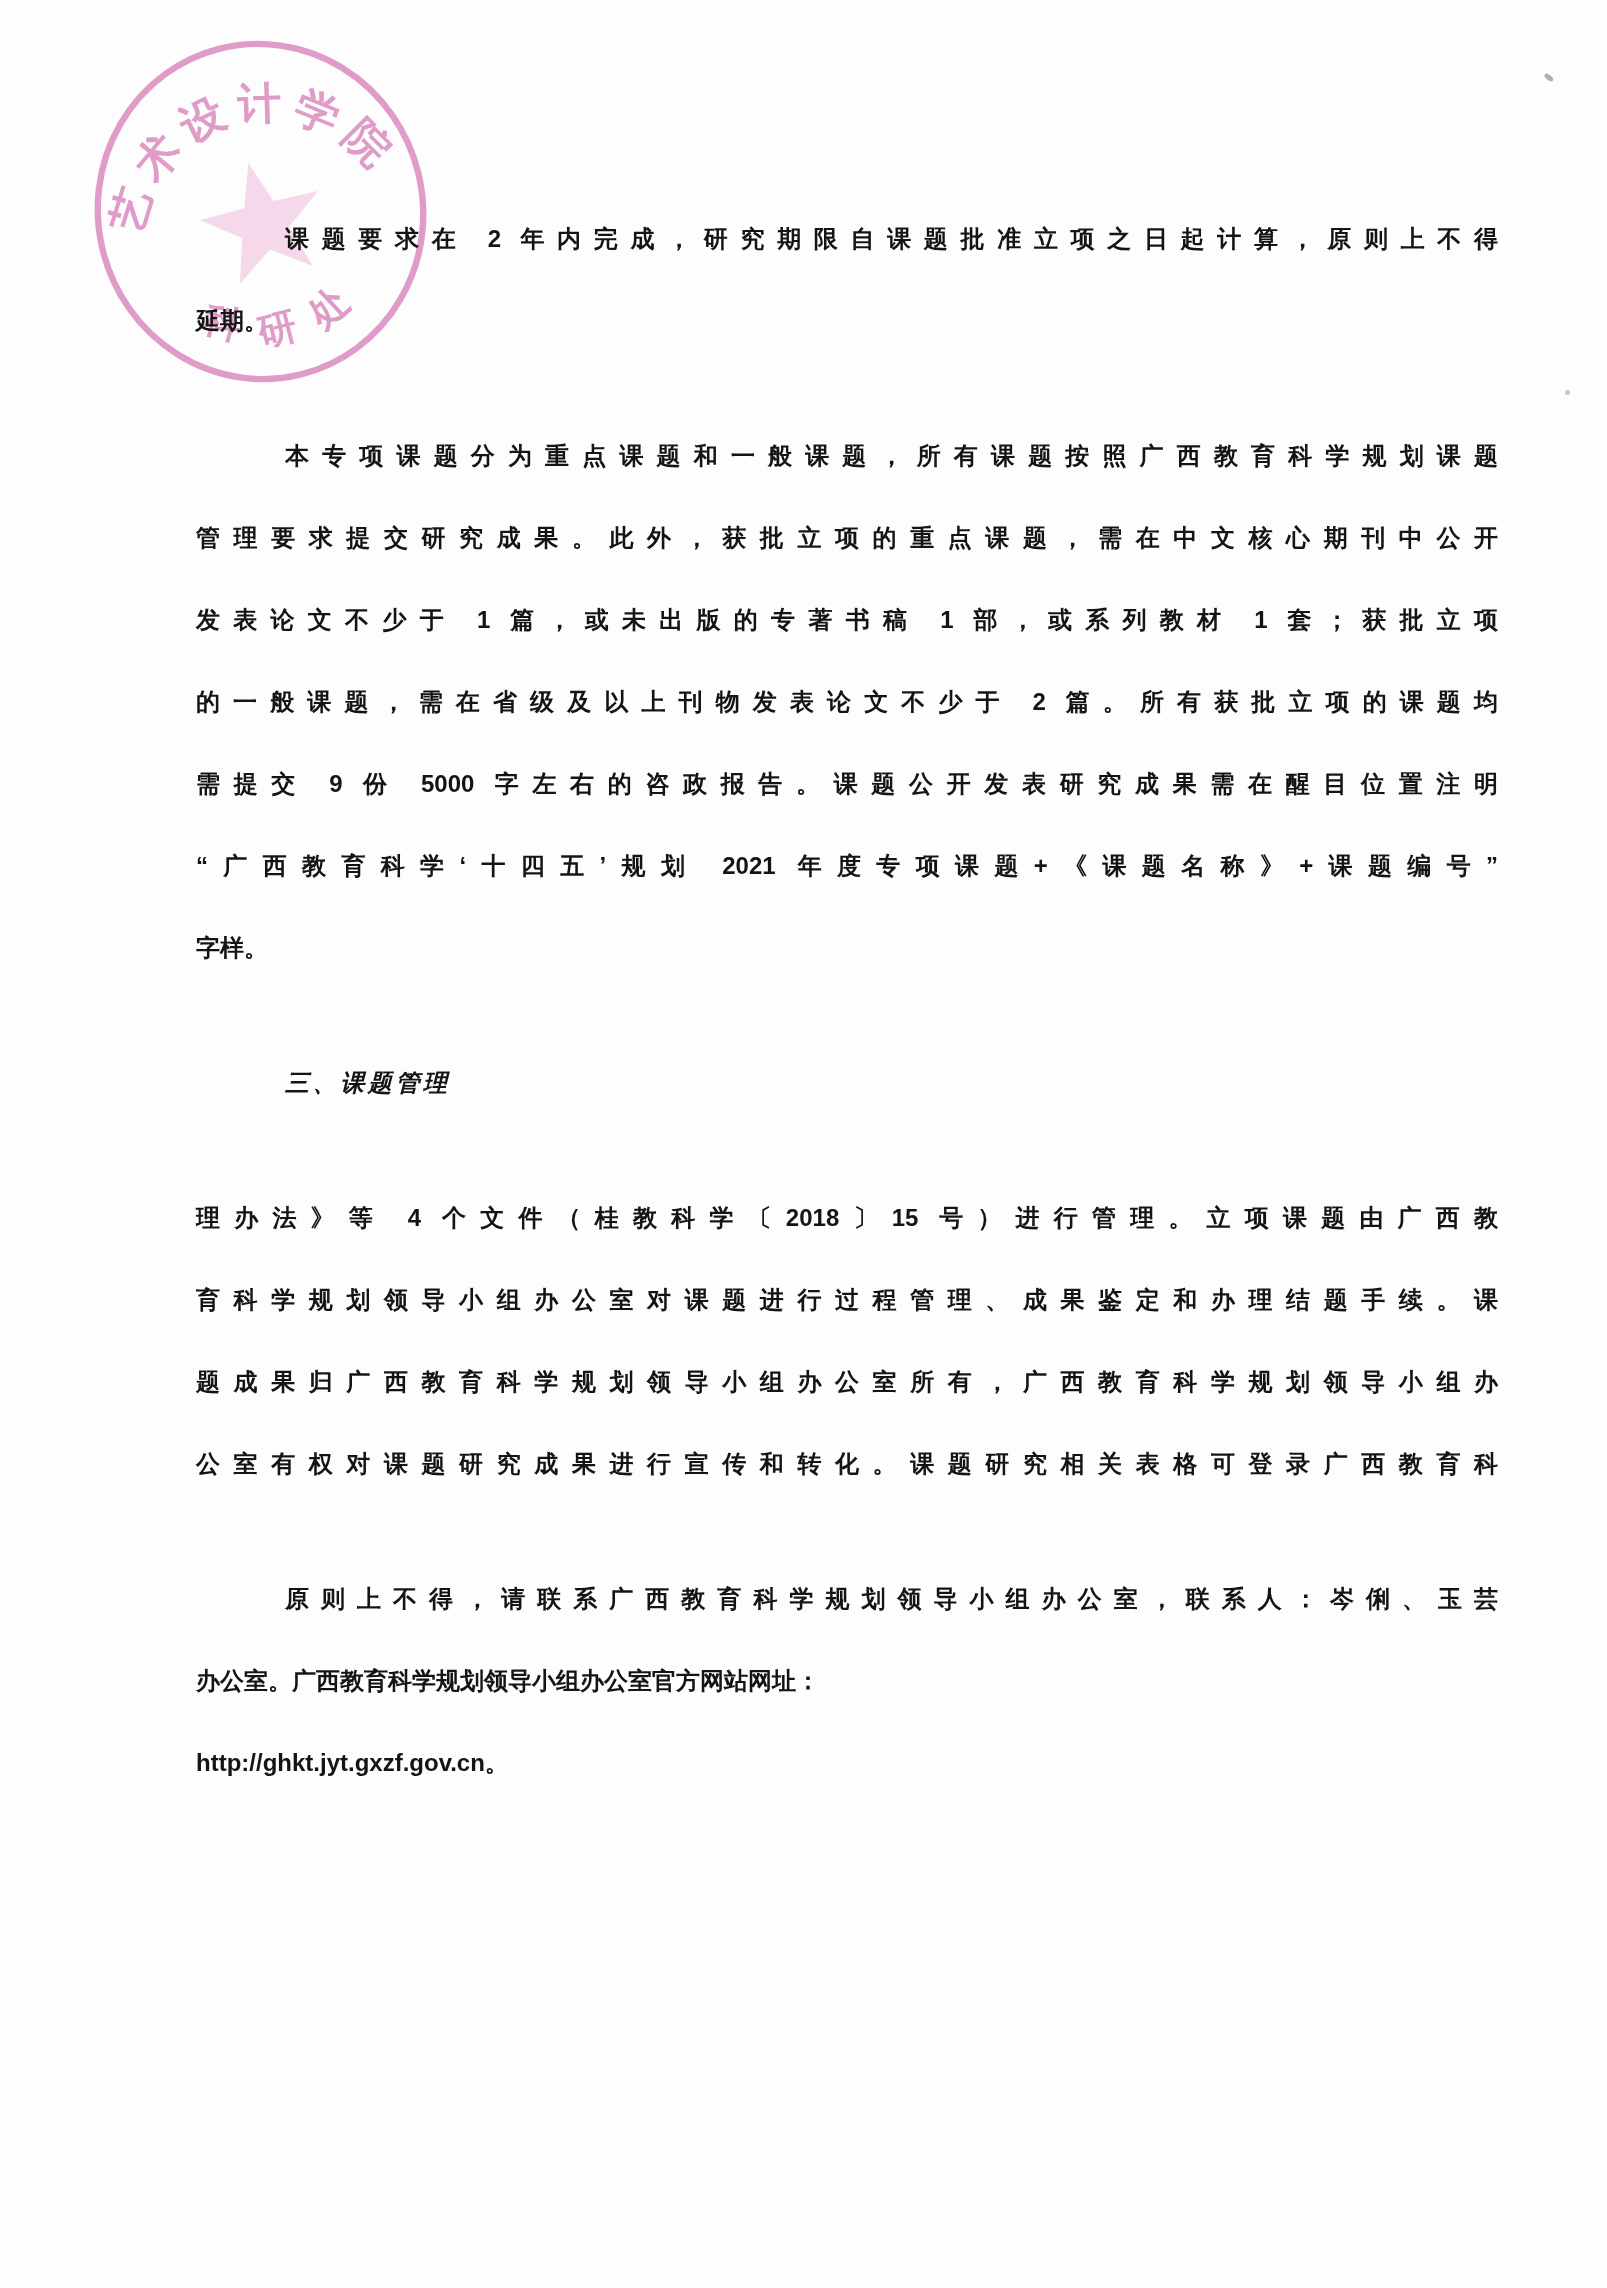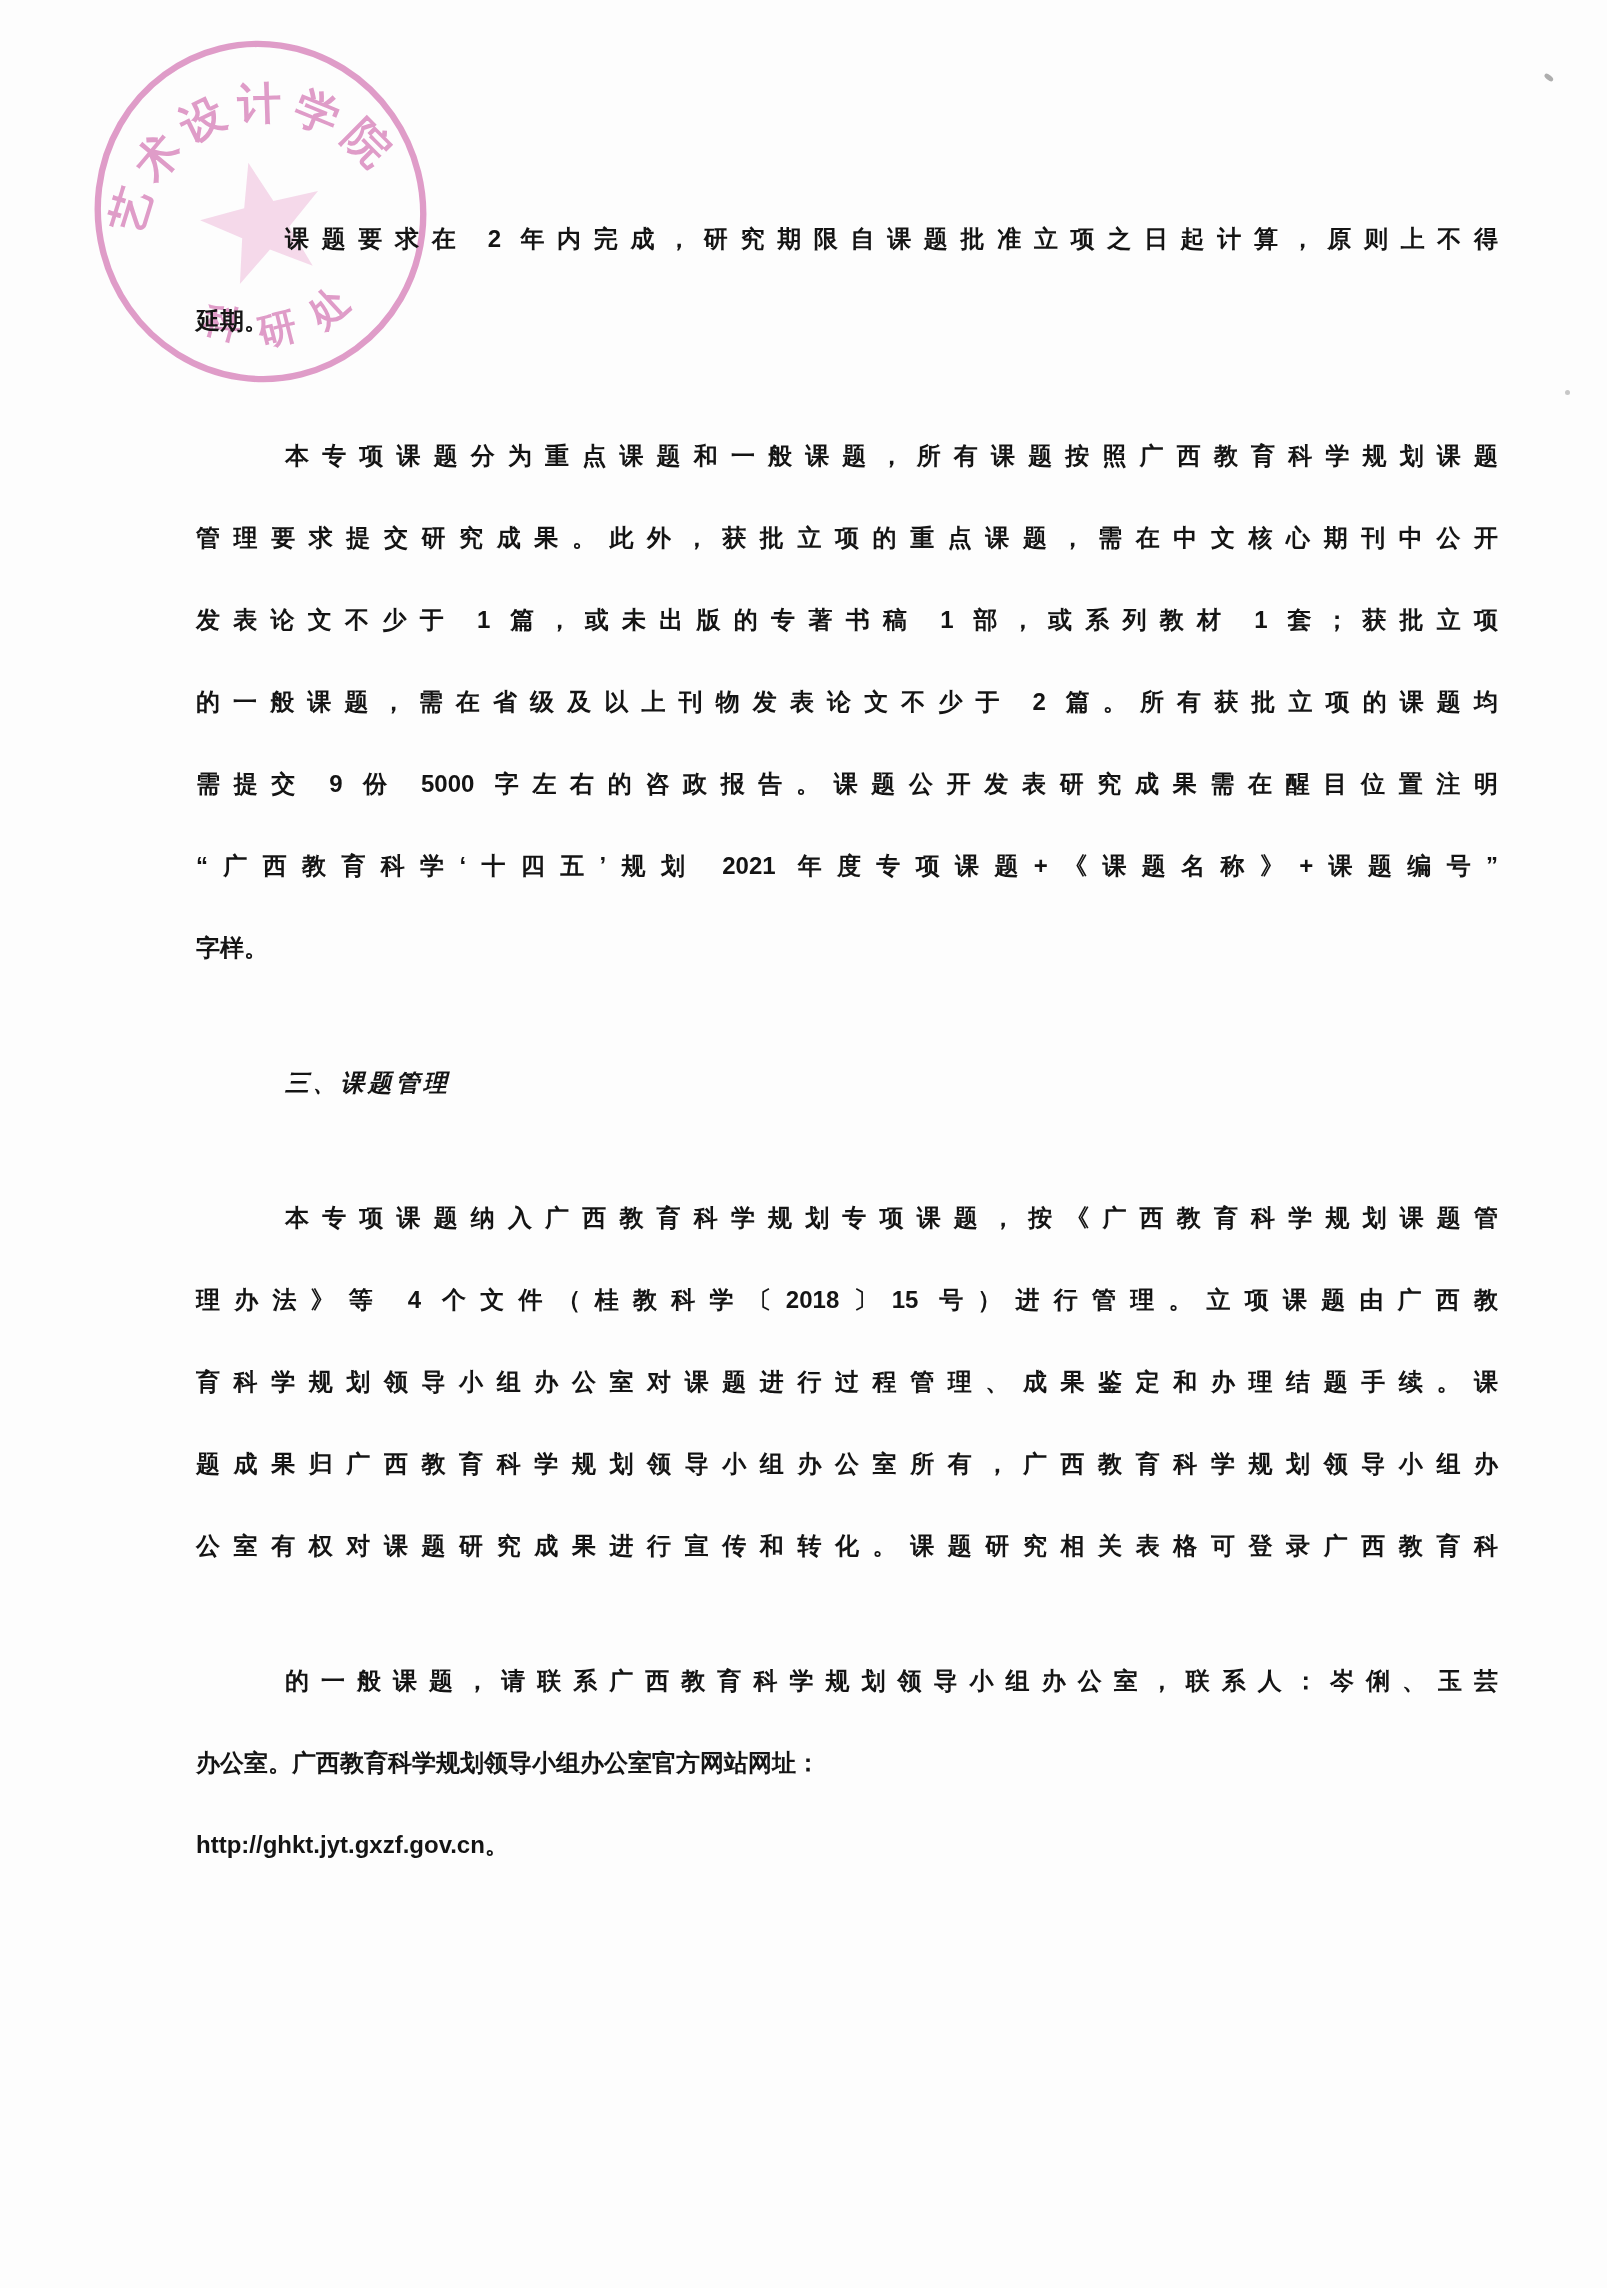--- a/index.html
+++ b/index.html
@@ -67,28 +67,27 @@
         <div class="line fill">发表论文不少于 1 篇，或未出版的专著书稿 1 部，或系列教材 1 套；获批立项</div>
         <div class="line fill">的一般课题，需在省级及以上刊物发表论文不少于 2 篇。所有获批立项的课题均</div>
         <div class="line fill">需提交 9 份 5000 字左右的咨政报告。课题公开发表研究成果需在醒目位置注明</div>
         <div class="line fill">“广西教育科学‘十四五’规划 2021 年度专项课题+《课题名称》+课题编号”</div>
         <div class="line">字样。</div>
       </div>
       <div class="para heading">
         <div class="line first">三、课题管理</div>
       </div>
       <div class="para">
-        <div class="line first fill">本专项课题纳入广西教育科学规划专项课题，按《广西教育科学规划课题管</div>
         <div class="line fill">理办法》等 4 个文件（桂教科学〔2018〕15 号）进行管理。立项课题由广西教</div>
         <div class="line fill">育科学规划领导小组办公室对课题进行过程管理、成果鉴定和办理结题手续。课</div>
         <div class="line fill">题成果归广西教育科学规划领导小组办公室所有，广西教育科学规划领导小组办</div>
         <div class="line fill">公室有权对课题研究成果进行宣传和转化。课题研究相关表格可登录广西教育科</div>
       </div>
       <div class="para">
-        <div class="line first fill">的一般课题，请联系广西教育科学规划领导小组办公室，联系人：岑俐、玉芸</div>
+        <div class="line first fill">原则上不得，请联系广西教育科学规划领导小组办公室，联系人：岑俐、玉芸</div>
         <div class="line">办公室。广西教育科学规划领导小组办公室官方网站网址：</div>
         <div class="line">http://ghkt.jyt.gxzf.gov.cn。</div>
       </div>
     </div>
 
   <div class="speck s1"></div>
   <div class="speck s2"></div>
 
 </div>
 

